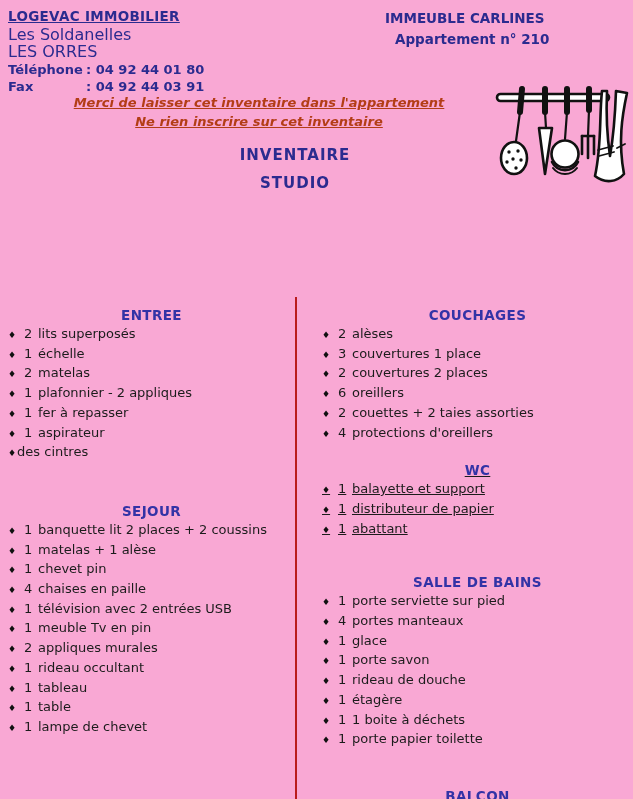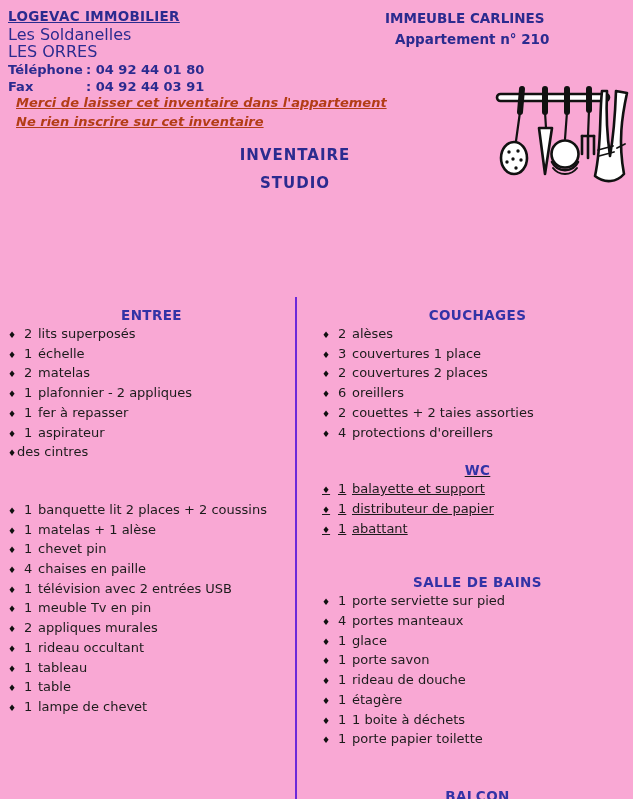--- a/index.html
+++ b/index.html
@@ -28,41 +28,41 @@
   .hl-line{font-size:16px;}
   .hl-contact{font-weight:bold;display:flex;}
   .hl-contact .lbl{display:inline-block;width:78px;}
   .header-right{
     position:absolute;top:10px;left:385px;
     color:var(--navy);font-weight:bold;font-size:13.5px;line-height:17.5px;
   }
   .apartment{margin-top:3px;margin-left:10px;}
   
   .notice{
-    position:absolute;top:94px;left:16px;width:516px;
-    color:var(--notice-red);
+    position:absolute;top:94px;left:1px;width:516px;
+    text-align:center;color:var(--notice-red);
     font-weight:bold;font-style:italic;font-size:13px;line-height:18.5px;
   }
   .notice div{text-decoration:underline;}
   
   .doc-title{
     position:absolute;top:142px;left:0;width:590px;
     text-align:center;color:var(--navy);
     font-weight:bold;font-size:15px;line-height:27.5px;letter-spacing:1px;
   }
   
   .clipart{position:absolute;top:84px;left:489px;}
   
   .content{
     position:absolute;top:297px;left:0;right:0;bottom:0;
     display:flex;
   }
   .col{padding-top:8px;}
   .col-left{width:295px;padding-left:8px;}
-  .col-right{flex:1;border-left:2px solid #6d28d9;padding-left:25px;}
+  .col-right{flex:1;border-left:2px solid #b91c1c;padding-left:25px;}
   .section-title{
     color:var(--heading-blue);font-weight:bold;
     font-size:13.5px;line-height:20px;letter-spacing:.4px;text-align:center;
   }
   .item{display:flex;align-items:baseline;line-height:17.7px;font-size:13px;}
   .bullet{width:16px;font-size:9px;color:#111;flex:none;}
   .qty{width:14px;flex:none;}
   .item.no-qty .bullet{width:auto;margin-right:1px;}
   .col-left .section + .section{margin-top:38px;}
   .col-right .section:nth-child(2){margin-top:17px;text-decoration:underline;}
@@ -201,20 +201,21 @@
 
   <div class="item no-qty">
     <span class="bullet">♦</span>
 
     <span class="label">des cintres</span>
   </div>
 </div>
   </div>
 
   <div class="section">
+    <div class="section-title">SEJOUR</div>
     <div class="items">
   <div class="item">
     <span class="bullet">♦</span>
     <span class="qty">1</span>
     <span class="label">banquette lit 2 places + 2 coussins</span>
   </div>
 
   <div class="item">
     <span class="bullet">♦</span>
     <span class="qty">1</span>

